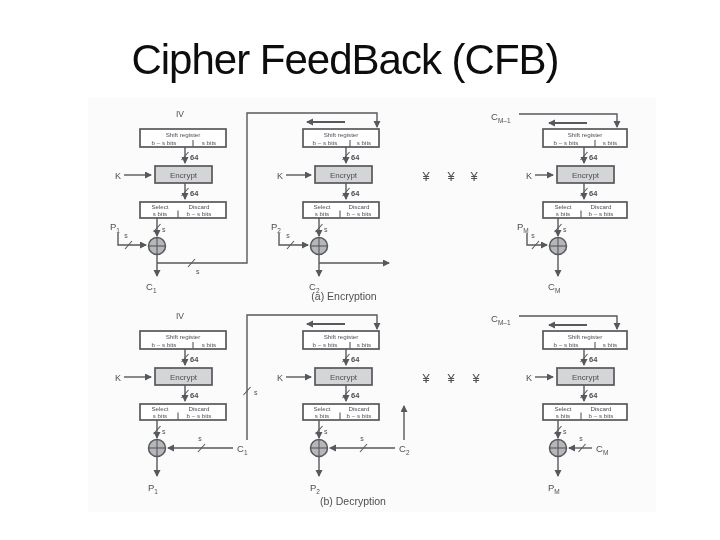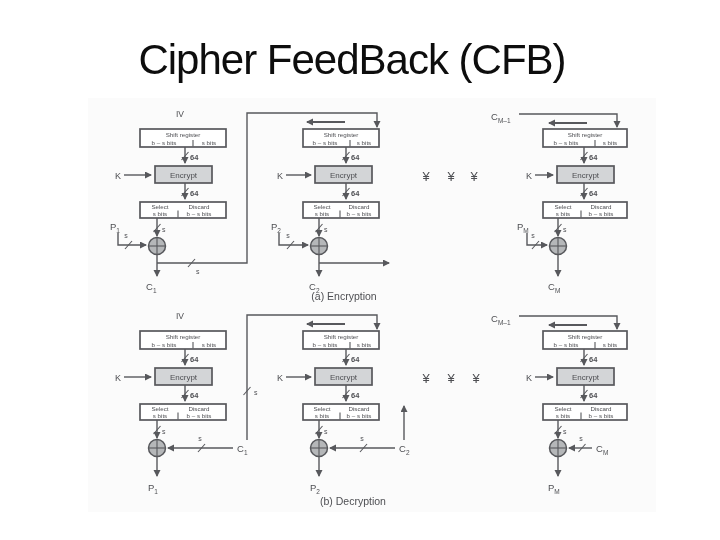--- a/index.html
+++ b/index.html
@@ -1,21 +1,21 @@
 <!DOCTYPE html>
 <html><head>
 <meta charset="utf-8">
 <style>
   html,body{margin:0;padding:0;}
   body{
     width:720px;height:540px;background:#ffffff;position:relative;overflow:hidden;
     font-family:"Liberation Sans",sans-serif;
   }
   .title{
-    position:absolute;top:36px;left:7px;width:690px;text-align:center;
+    position:absolute;top:36px;left:0;width:690px;text-align:center;
     font-size:42px;font-weight:400;color:#0d0d0d;letter-spacing:-1px;
     font-family:"Liberation Sans",sans-serif;
   }
   svg{position:absolute;top:0;left:0;}
   svg text{font-family:"Liberation Sans",sans-serif;fill:#4e4f53;}
   .ln{fill:none;stroke:#57585c;stroke-width:1.4;}
   .ln2{fill:none;stroke:#57585c;stroke-width:1.8;}
   .bx{fill:#ffffff;stroke:#57585c;stroke-width:1.7;}
   .ebx{fill:#d3d5d7;stroke:#57585c;stroke-width:1.7;}
   .xr{fill:#b5b7b9;stroke:#57585c;stroke-width:1.5;}

